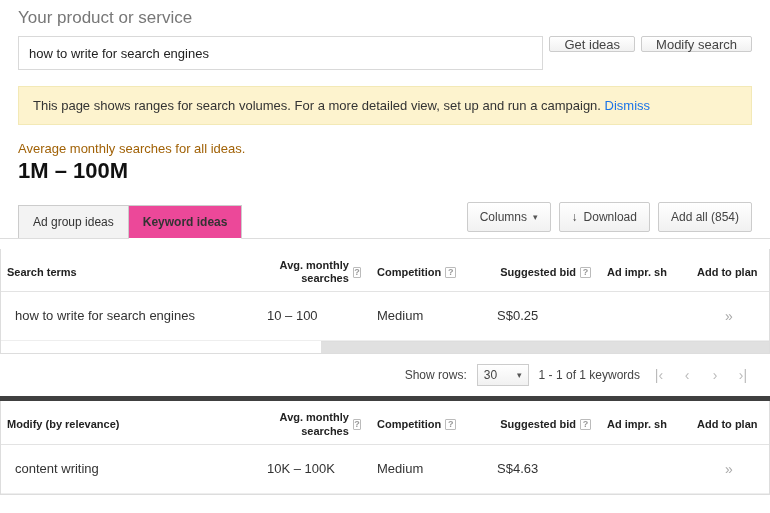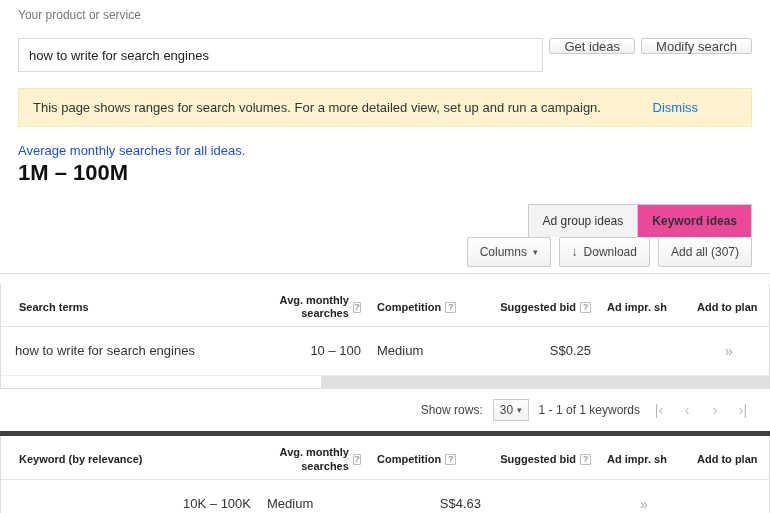--- a/index.html
+++ b/index.html
@@ -6,21 +6,21 @@
   body {
     font-family: Arial, Helvetica, sans-serif;
     font-size: 13px;
     color: #333;
     background: #fff;
     width: 770px;
     height: 513px;
     overflow: hidden;
   }
   .wrap { padding: 8px 18px 0 18px; }
-  .label { color: #777; font-size: 12px; margin-bottom: 16px; }
+  .label { color: #777; font-size: 17px; margin-bottom: 8px; }
   .search-row { display: flex; gap: 6px; margin-bottom: 16px; align-items: stretch; }
   .product-input {
     flex: 1;
     border: 1px solid #d9d9d9;
     padding: 8px 10px;
     font-size: 13px;
     color: #222;
     height: 34px;
   }
   .btn {
@@ -37,31 +37,30 @@
     gap: 6px;
   }
   .banner {
     background: #fdf3ce;
     border: 1px solid #f3e9b6;
     padding: 11px 14px;
     font-size: 13px;
     color: #333;
     margin-bottom: 16px;
   }
-  .banner a { color: #1a73e8; text-decoration: none; cursor: pointer; margin-left: 48px; }
-  .avg-line { font-size: 13px; color: #1d4ed8; margin-bottom: 2px; }
+  .banner a { color: #1a73e8; text-decoration: none; cursor: pointer; }
+  .avg-line { font-size: 13px; color: #a16207; margin-bottom: 2px; }
   .avg-val { font-size: 22px; font-weight: bold; color: #111; margin-bottom: 18px; }
 
   .mid-row {
     display: flex;
     align-items: flex-end;
     border-bottom: 1px solid #ddd;
     margin: 18px -18px 0 -18px;
     padding: 0 18px;
-    flex-direction: column;
   }
   .tabs { display: flex; }
   .tab {
     border: 1px solid #ccc;
     border-bottom: none;
     background: #f3f3f3;
     padding: 9px 14px;
     font-size: 12px;
     color: #333;
     cursor: pointer;
@@ -93,40 +92,40 @@
     font-weight: bold;
     color: #222;
   }
   .th {
     padding: 10px 8px 6px 8px;
     display: flex;
     align-items: center;
     gap: 4px;
     line-height: 1.2;
   }
-  .th.first { padding-left: 18px; }
+  .th.first { padding-left: 6px; }
   .th.right { justify-content: flex-end; text-align: right; }
   .help {
     display: inline-flex;
     width: 11px; height: 11px;
     border: 1px solid #bbb;
     font-size: 9px;
     color: #999;
     align-items: center;
     justify-content: center;
     border-radius: 1px;
   }
   .trow {
     display: grid;
     grid-template-columns: 1fr 110px 120px 110px 90px 80px;
     border-bottom: 1px solid #eee;
   }
   .td { padding: 16px 8px; font-size: 13px; color: #333; }
   .td.first { padding-left: 14px; }
-  .td.right { text-align: right; }
+  .td.right { text-align: left; }
   .scroll-strip {
     height: 12px;
     background: #e0e0e0;
     margin-left: 320px;
     border-top: 1px solid #ddd;
   }
 
   .pager {
     display: flex;
     justify-content: flex-end;
@@ -137,21 +136,21 @@
     padding: 10px 18px 10px 0;
     margin: 0 -18px;
     border-bottom: 5px solid #404040;
   }
   .select {
     border: 1px solid #ccc;
     background: linear-gradient(#fff,#f1f1f1);
     padding: 3px 6px;
     display: inline-flex;
     align-items: center;
-    gap: 4px;
+    gap: 20px;
     cursor: pointer;
   }
   .caret { font-size: 9px; color: #555; }
   .pager-btn {
     color: #bbb;
     font-size: 14px;
     width: 18px;
     text-align: center;
     cursor: default;
   }
@@ -185,21 +184,21 @@
     <div class="spacer"></div>
     <div class="toolbar-btns">
       <button class="btn">
         <span>Columns</span>
         <span class="caret">▾</span>
       </button>
       <button class="btn">
         <span class="dl-icon">↓</span>
         <span>Download</span>
       </button>
-      <button class="btn">Add all (307)</button>
+      <button class="btn">Add all (854)</button>
     </div>
   </div>
 
   <div class="table">
     <div class="thead">
       <div class="th first">Search terms</div>
       <div class="th right">
         <span>Avg. monthly searches</span>
         <span class="help">?</span>
       </div>
@@ -233,37 +232,38 @@
     </span>
     <span>1 - 1 of 1 keywords</span>
     <span class="pager-btn">|‹</span>
     <span class="pager-btn">‹</span>
     <span class="pager-btn">›</span>
     <span class="pager-btn">›|</span>
   </div>
 
   <div class="table" style="margin-top:0">
     <div class="thead">
-      <div class="th first">Keyword (by relevance)</div>
+      <div class="th first">Modify (by relevance)</div>
       <div class="th right">
         <span>Avg. monthly searches</span>
         <span class="help">?</span>
       </div>
       <div class="th">
         <span>Competition</span>
         <span class="help">?</span>
       </div>
       <div class="th right">
         <span>Suggested bid</span>
         <span class="help">?</span>
       </div>
       <div class="th">Ad impr. sh</div>
       <div class="th">Add to plan</div>
     </div>
     <div class="trow">
+      <div class="td first">content writing</div>
       <div class="td right">10K – 100K</div>
       <div class="td">Medium</div>
       <div class="td right">S$4.63</div>
       <div class="td"></div>
       <div class="td add-cell">»</div>
     </div>
   </div>
 </div>
 
 </body></html>

